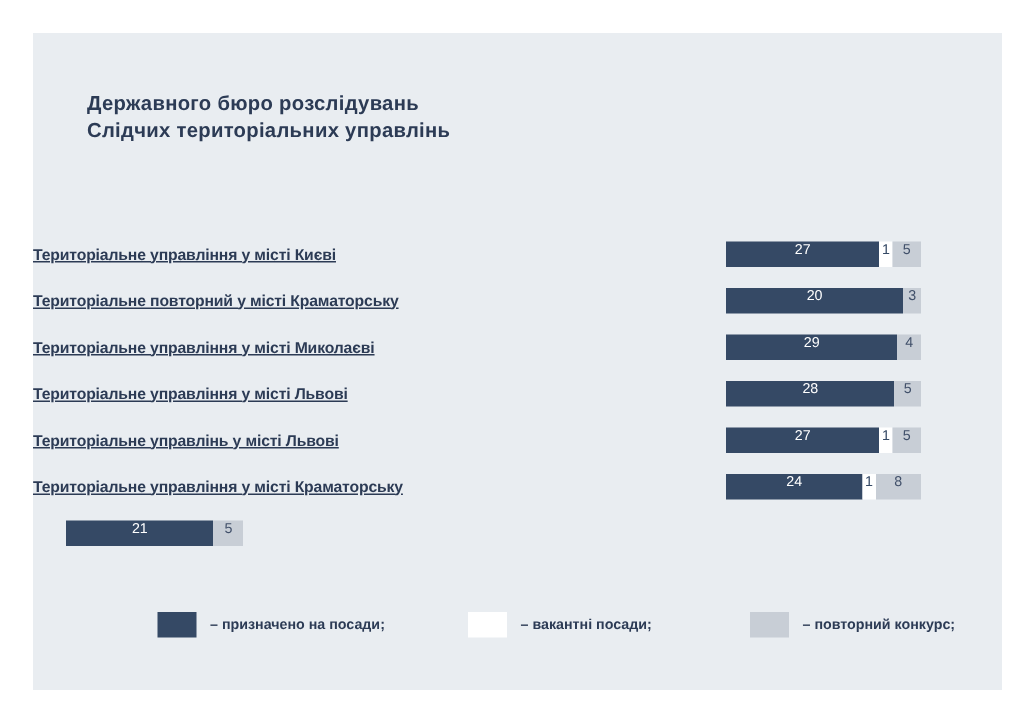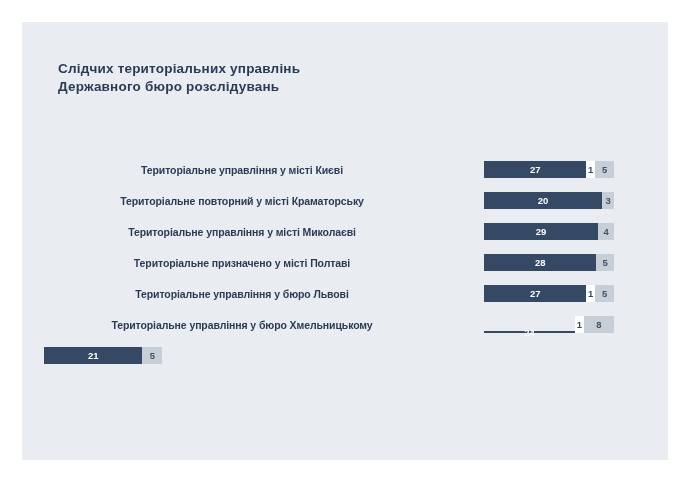--- a/index.html
+++ b/index.html
@@ -42,44 +42,44 @@
     width: 646px;
   }
   .row {
     position: relative;
     height: 31px;
     display: flex;
     align-items: center;
   }
   .row-label {
     width: 440px;
-    text-align: center;
+    text-align: left;
     padding-right: 0;
     color: #2c3b55;
     font-size: 10.5px;
     font-weight: bold;
     white-space: nowrap;
     letter-spacing: -0.1px;
+    text-decoration: underline;
   }
   .bar-wrap {
     position: relative;
     margin-left: 22px;
     height: 17px;
     width: 130px;
     display: flex;
     align-items: stretch;
     background: transparent;
   }
   .seg {
     position: relative;
     display: flex;
-    align-items: center;
     justify-content: center;
     font-size: 9.5px;
-    font-weight: bold;
+    font-weight: normal;
     box-sizing: border-box;
   }
   .seg.appointed {
     background: #354965;
     color: #ffffff;
   }
   .seg.vacant {
     background: #ffffff;
     color: #354965;
   }
@@ -118,22 +118,22 @@
   .sw-appointed { background: #354965; }
   .sw-vacant { background: #ffffff; }
   .sw-repeat { background: #c8ced6; }
 </style>
 </head>
 <body>
 
 <div class="canvas">
 
   <div class="title">
+    <div>Державного бюро розслідувань</div>
     <div>Слідчих територіальних управлінь</div>
-    <div>Державного бюро розслідувань</div>
   </div>
 
   <div class="rows" id="rows">
       <div class="row">
         <div class="row-label">Територіальне управління у місті Києві</div>
         <div class="bar-wrap">
           <div class="seg appointed" style="width: 106.364px;">
             <span>27</span>
           </div>
           <div class="seg vacant" style="width: 9px;">
@@ -160,48 +160,48 @@
         <div class="bar-wrap">
           <div class="seg appointed" style="width: 114.242px;">
             <span>29</span>
           </div>
           <div class="seg repeat" style="width: 15.7576px;">
             <span>4</span>
           </div>
         </div>
       </div>
       <div class="row">
-        <div class="row-label">Територіальне призначено у місті Полтаві</div>
+        <div class="row-label">Територіальне управління у місті Львові</div>
         <div class="bar-wrap">
           <div class="seg appointed" style="width: 126px;">
             <span>28</span>
           </div>
           <div class="seg repeat" style="width: 19.697px;">
             <span>5</span>
           </div>
         </div>
       </div>
       <div class="row">
-        <div class="row-label">Територіальне управління у бюро Львові</div>
+        <div class="row-label">Територіальне управлінь у місті Львові</div>
         <div class="bar-wrap">
           <div class="seg appointed" style="width: 106.364px;">
             <span>27</span>
           </div>
           <div class="seg vacant" style="width: 9px;">
             <span>1</span>
           </div>
           <div class="seg repeat" style="width: 19.697px;">
             <span>5</span>
           </div>
         </div>
       </div>
       <div class="row">
-        <div class="row-label">Територіальне управління у бюро Хмельницькому</div>
-        <div class="bar-wrap">
-          <div class="seg appointed" style="width: 94.5455px; margin-top: 15px;">
+        <div class="row-label">Територіальне управління у місті Краматорську</div>
+        <div class="bar-wrap">
+          <div class="seg appointed" style="width: 94.5455px;">
             <span>24</span>
           </div>
           <div class="seg vacant" style="width: 9px;">
             <span>1</span>
           </div>
           <div class="seg repeat" style="width: 31.5152px;">
             <span>8</span>
           </div>
         </div>
       </div>
@@ -210,14 +210,28 @@
           <div class="seg appointed" style="width: 98.4848px;">
             <span>21</span>
           </div>
           <div class="seg repeat" style="width: 19.697px;">
             <span>5</span>
           </div>
         </div>
       </div>
     </div>
 
+  <div class="legend">
+    <div class="legend-item lg1">
+      <span class="legend-swatch sw-appointed"></span>
+      <span class="legend-text">– призначено на посади;</span>
+    </div>
+    <div class="legend-item lg2">
+      <span class="legend-swatch sw-vacant"></span>
+      <span class="legend-text">– вакантні посади;</span>
+    </div>
+    <div class="legend-item lg3">
+      <span class="legend-swatch sw-repeat"></span>
+      <span class="legend-text">– повторний конкурс;</span>
+    </div>
+  </div>
 
 </div>
 
 </body></html>

